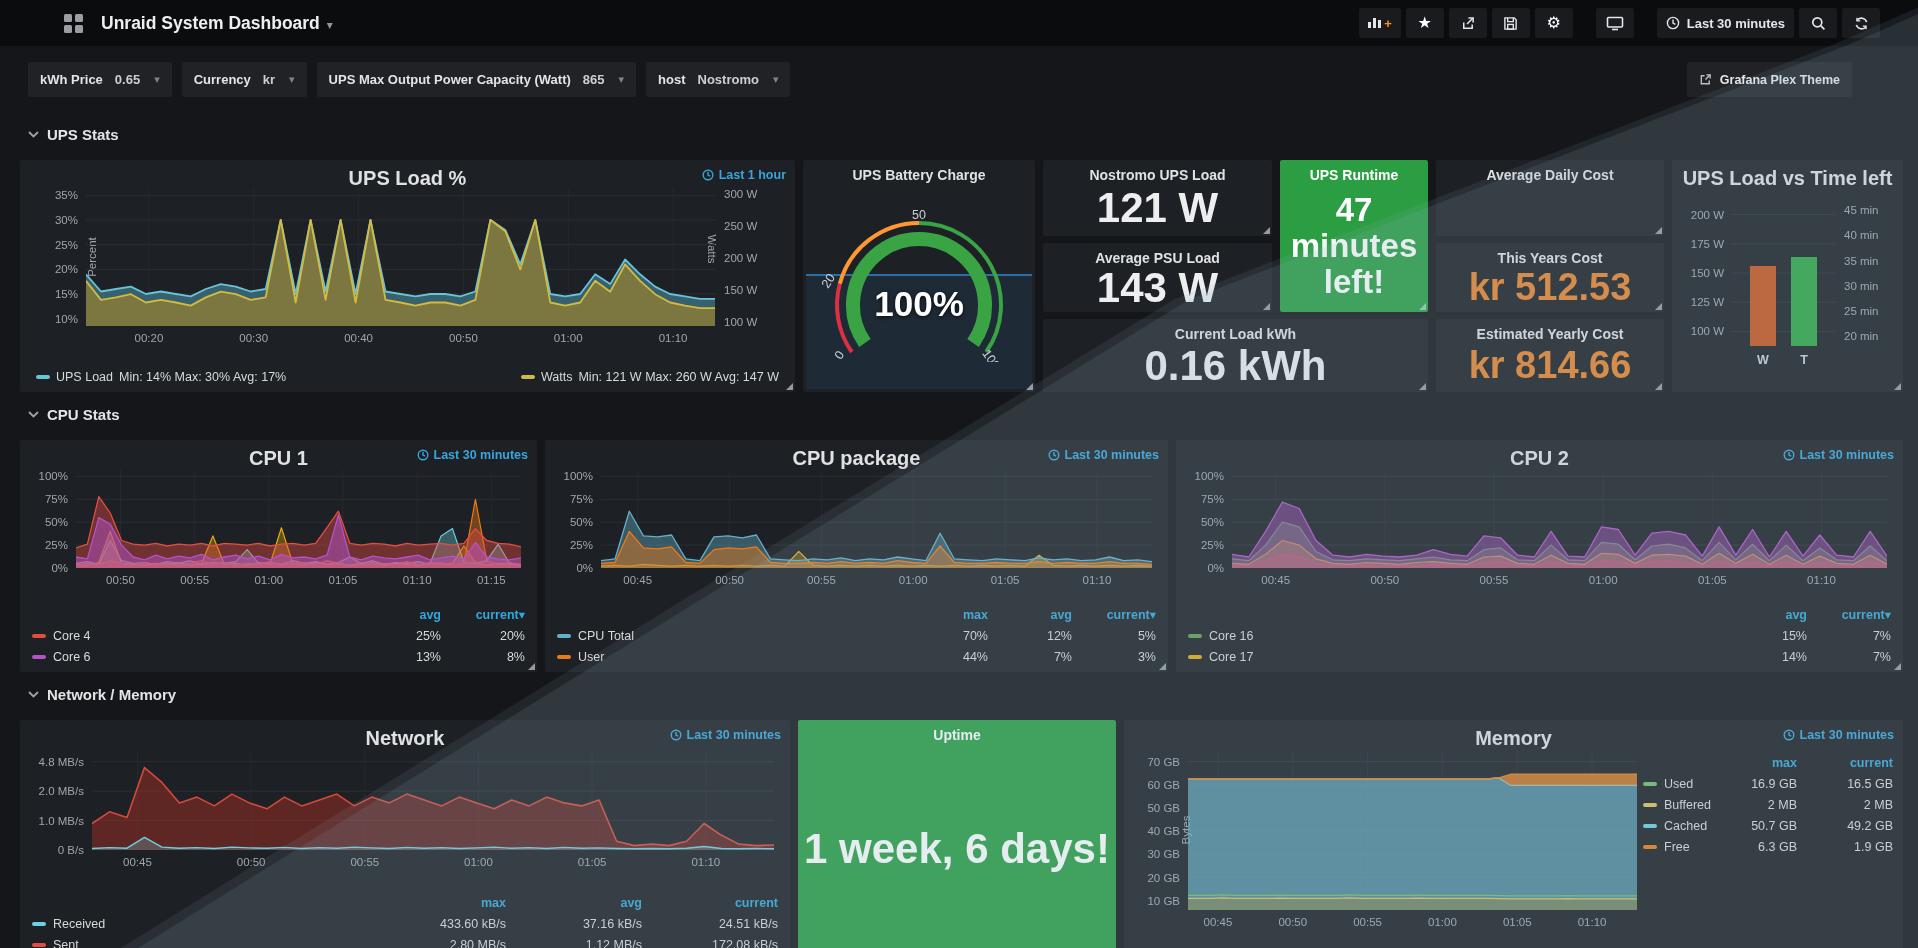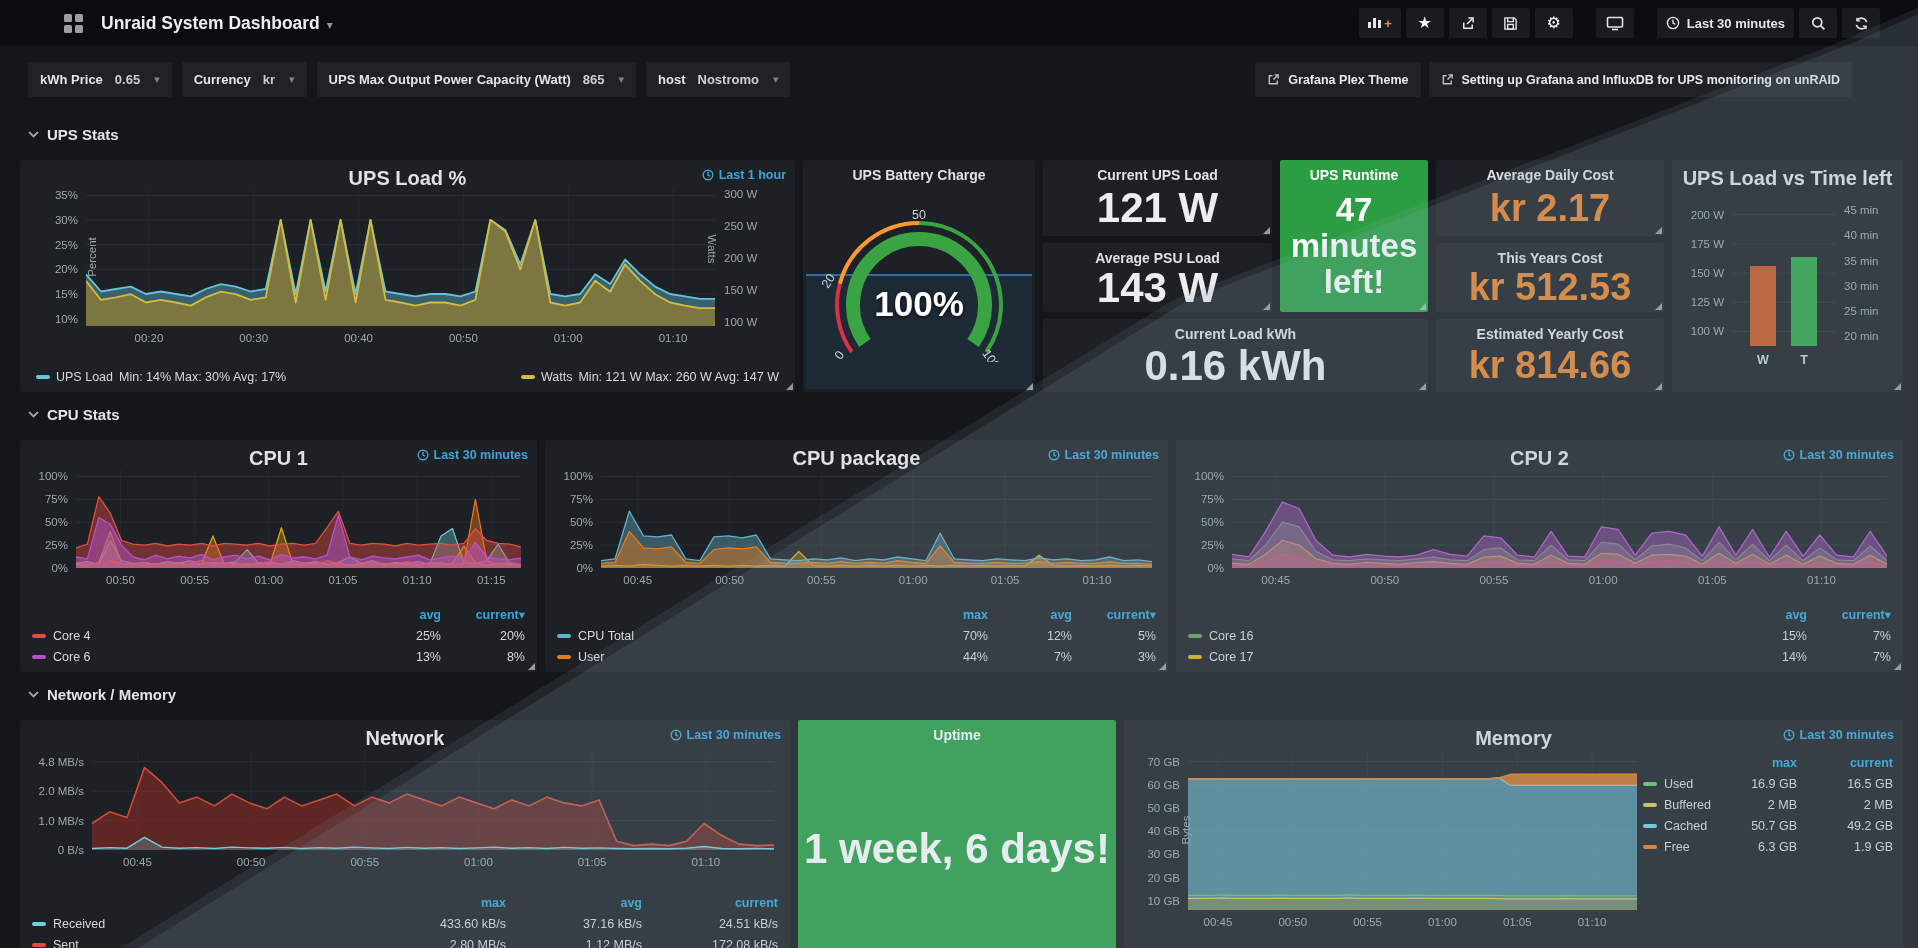--- a/index.html
+++ b/index.html
@@ -184,28 +184,20 @@
       </div>
     </div>
     <div class="dlinks">
       <div class="dlink">
         <svg width="13" height="13" viewBox="0 0 14 14" fill="none" stroke="#b9c2cb" stroke-width="1.5">
             <path d="M6 3H2.5v8.5H11V8"></path>
             <path d="M8 2h4v4"></path>
             <path d="M12 2 7 7"></path>
           </svg>
         <span>Grafana Plex Theme</span>
-      </div>
-      <div class="dlink">
-        <svg width="13" height="13" viewBox="0 0 14 14" fill="none" stroke="#b9c2cb" stroke-width="1.5">
-            <path d="M6 3H2.5v8.5H11V8"></path>
-            <path d="M8 2h4v4"></path>
-            <path d="M12 2 7 7"></path>
-          </svg>
-        <span>Setting up Grafana and InfluxDB for UPS monitoring on unRAID</span>
       </div>
     </div>
   </div>
 
   <div class="sect" style="left:28px;top:126px;">
     <svg width="11" height="7" viewBox="0 0 11 7" fill="none" stroke="#9fa3a8" stroke-width="1.8">
         <path d="M1 1l4.5 4.5L10 1"></path>
       </svg>
     <span>UPS Stats</span>
   </div>
@@ -299,40 +291,39 @@
         <text x="100" y="9" text-anchor="middle" font-size="12.5" fill="#ccd0d4">50</text>
         <text x="16" y="149" font-size="12.5" fill="#ccd0d4" transform="rotate(-55 20 144)">0</text>
         <text x="2" y="74" font-size="12.5" fill="#ccd0d4" transform="rotate(-57 10 70)">20</text>
         <text x="166" y="149" font-size="12.5" fill="#ccd0d4" transform="rotate(55 170 143)">100</text>
         <text x="100" y="106" text-anchor="middle" font-size="35" font-weight="bold" fill="#ffffff" style="filter:drop-shadow(0 1px 2px rgba(0,0,0,0.8))">100%</text>
       </svg>
     </div>
   </div>
 
   <div class="panel" style="left:1043px;top:160px;width:229px;height:76px;">
-    <div class="stat-title">Current UPS Load</div>
+    <div class="stat-title">Nostromo UPS Load</div>
     <div class="stat-value v-big">121 W</div>
   </div>
   <div class="panel" style="left:1043px;top:243px;width:229px;height:69px;">
     <div class="stat-title">Average PSU Load</div>
     <div class="stat-value v-big">143 W</div>
   </div>
   <div class="panel green" style="left:1280px;top:160px;width:148px;height:152px;">
     <div class="stat-title">UPS Runtime</div>
     <div class="stat-value">
         <div class="rt-val">47 minutes left!</div>
       </div>
   </div>
   <div class="panel" style="left:1043px;top:319px;width:385px;height:73px;">
     <div class="stat-title">Current Load kWh</div>
     <div class="stat-value v-kwh">0.16 kWh</div>
   </div>
   <div class="panel" style="left:1436px;top:160px;width:228px;height:76px;">
     <div class="stat-title">Average Daily Cost</div>
-    <div class="stat-value v-cost">kr 2.17</div>
   </div>
   <div class="panel" style="left:1436px;top:243px;width:228px;height:69px;">
     <div class="stat-title">This Years Cost</div>
     <div class="stat-value v-cost">kr 512.53</div>
   </div>
   <div class="panel" style="left:1436px;top:319px;width:228px;height:73px;">
     <div class="stat-title">Estimated Yearly Cost</div>
     <div class="stat-value v-cost">kr 814.66</div>
   </div>
 

